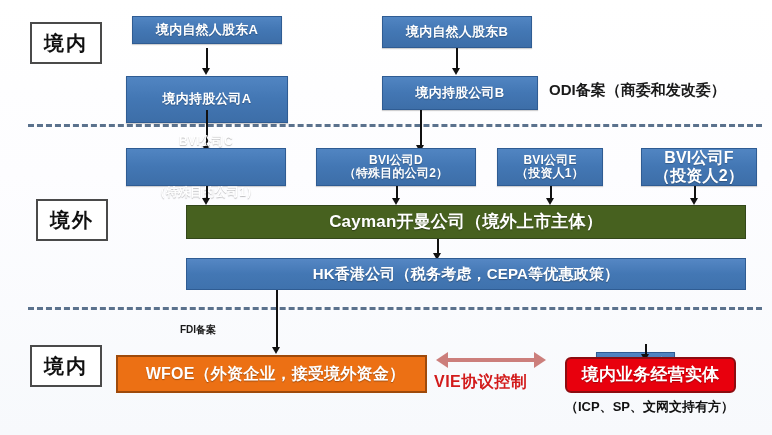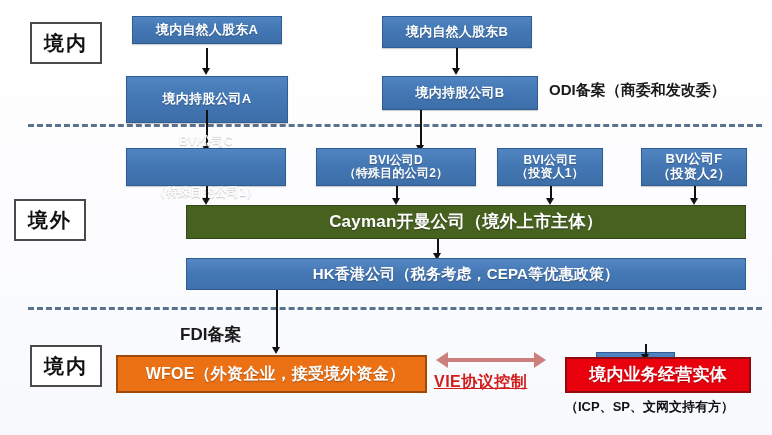--- a/index.html
+++ b/index.html
@@ -77,21 +77,20 @@
     color: #1a1a1a;
     font-weight: 600;
     white-space: nowrap;
   }
   .note-red {
     position: absolute;
     color: #d21b1b;
     font-weight: 800;
     white-space: nowrap;
     letter-spacing: .5px;
-    text-decoration: underline;
   }
   .caption {
     position: absolute;
     color: #111111;
     font-weight: 700;
     white-space: nowrap;
     text-align: left;
   }
 
   
@@ -133,21 +132,21 @@
 </style>
 </head>
 <body>
 
 <div id="canvas">
 
   <div class="sep" style="top:124px;"></div>
   <div class="sep" style="top:307px;"></div>
 
   <div class="region-label" style="left:30px; top:22px; width:72px; height:42px; font-size:20px;">境内</div>
-  <div class="region-label" style="left:14px; top:199px; width:72px; height:42px; font-size:20px;">境外</div>
+  <div class="region-label" style="left:36px; top:199px; width:72px; height:42px; font-size:20px;">境外</div>
   <div class="region-label" style="left:30px; top:345px; width:72px; height:42px; font-size:20px;">境内</div>
 
   <div class="box blue" style="left:132px; top:16px; width:150px; height:28px; font-size:13px;">境内自然人股东A</div>
 
   <div class="box blue" style="left:382px; top:16px; width:150px; height:32px; font-size:13px;">境内自然人股东B</div>
 
   <div class="box blue" style="left:126px; top:76px; width:162px; height:47px; font-size:13px;">境内持股公司A</div>
 
   <div class="box blue" style="left:382px; top:76px; width:156px; height:34px; font-size:13px;">境内持股公司B</div>
 
@@ -173,21 +172,21 @@
   <div class="box blue" style="left:316px; top:148px; width:160px; height:38px; font-size:12px;">
     <span class="ln">BVI公司D</span>
     <span class="ln">（特殊目的公司2）</span>
   </div>
 
   <div class="box blue" style="left:497px; top:148px; width:106px; height:38px; font-size:12px;">
     <span class="ln">BVI公司E</span>
     <span class="ln">（投资人1）</span>
   </div>
 
-  <div class="box blue" style="left:641px; top:148px; width:106px; height:38px; font-size:13px;">
+  <div class="box blue" style="left:641px; top:148px; width:116px; height:38px; font-size:16px;">
     <span class="ln">BVI公司F</span>
     <span class="ln">（投资人2）</span>
   </div>
 
   <div class="vline" style="left:206px; top:186px; height:14px;"></div>
   <div class="arrowhead" style="left:202px; top:198px;"></div>
 
   <div class="vline" style="left:396px; top:186px; height:14px;"></div>
   <div class="arrowhead" style="left:392px; top:198px;"></div>
 
@@ -200,31 +199,31 @@
   <div class="box green" style="left:186px; top:205px; width:560px; height:34px; font-size:17px;">Cayman开曼公司（境外上市主体）</div>
 
   <div class="vline" style="left:437px; top:239px; height:16px;"></div>
   <div class="arrowhead" style="left:433px; top:253px;"></div>
 
   <div class="box hk" style="left:186px; top:258px; width:560px; height:32px; font-size:15px;">HK香港公司（税务考虑，CEPA等优惠政策）</div>
 
   <div class="vline" style="left:276px; top:290px; height:60px;"></div>
   <div class="arrowhead" style="left:272px; top:347px;"></div>
 
-  <div class="note" style="left:180px; top:323px; font-size:17px;text-align:right;">FDI备案</div>
+  <div class="note" style="left:180px; top:323px; font-size:10px;text-align:right;">FDI备案</div>
 
   <div class="box orange" style="left:116px; top:355px; width:311px; height:38px; font-size:16px;">WFOE（外资企业，接受境外资金）</div>
 
   <div class="vie-arrow" style="left:448px; top:358px; width:86px;"></div>
   <div class="vie-head-l" style="left:436px; top:352px;"></div>
   <div class="vie-head-r" style="left:534px; top:352px;"></div>
   <div class="note-red" style="left:434px; top:372px; font-size:16px;">VIE协议控制</div>
 
   <div class="box blue" style="left:596px; top:328px; width:79px; height:24px; font-size:13px;margin-top:24px;">代持人股东</div>
 
   <div class="vline" style="left:645px; top:344px; height:12px;"></div>
   <div class="arrowhead" style="left:641px; top:354px;"></div>
 
-  <div class="box red" style="left:565px; top:357px; width:186px; height:36px; font-size:17px;">境内业务经营实体</div>
+  <div class="box red" style="left:565px; top:357px; width:171px; height:36px; font-size:17px;border-radius:6px;">境内业务经营实体</div>
 
   <div class="caption" style="left:565px; top:398px; width:195px; font-size:13px;">（ICP、SP、文网文持有方）</div>
 
 </div>
 
 </body></html>

